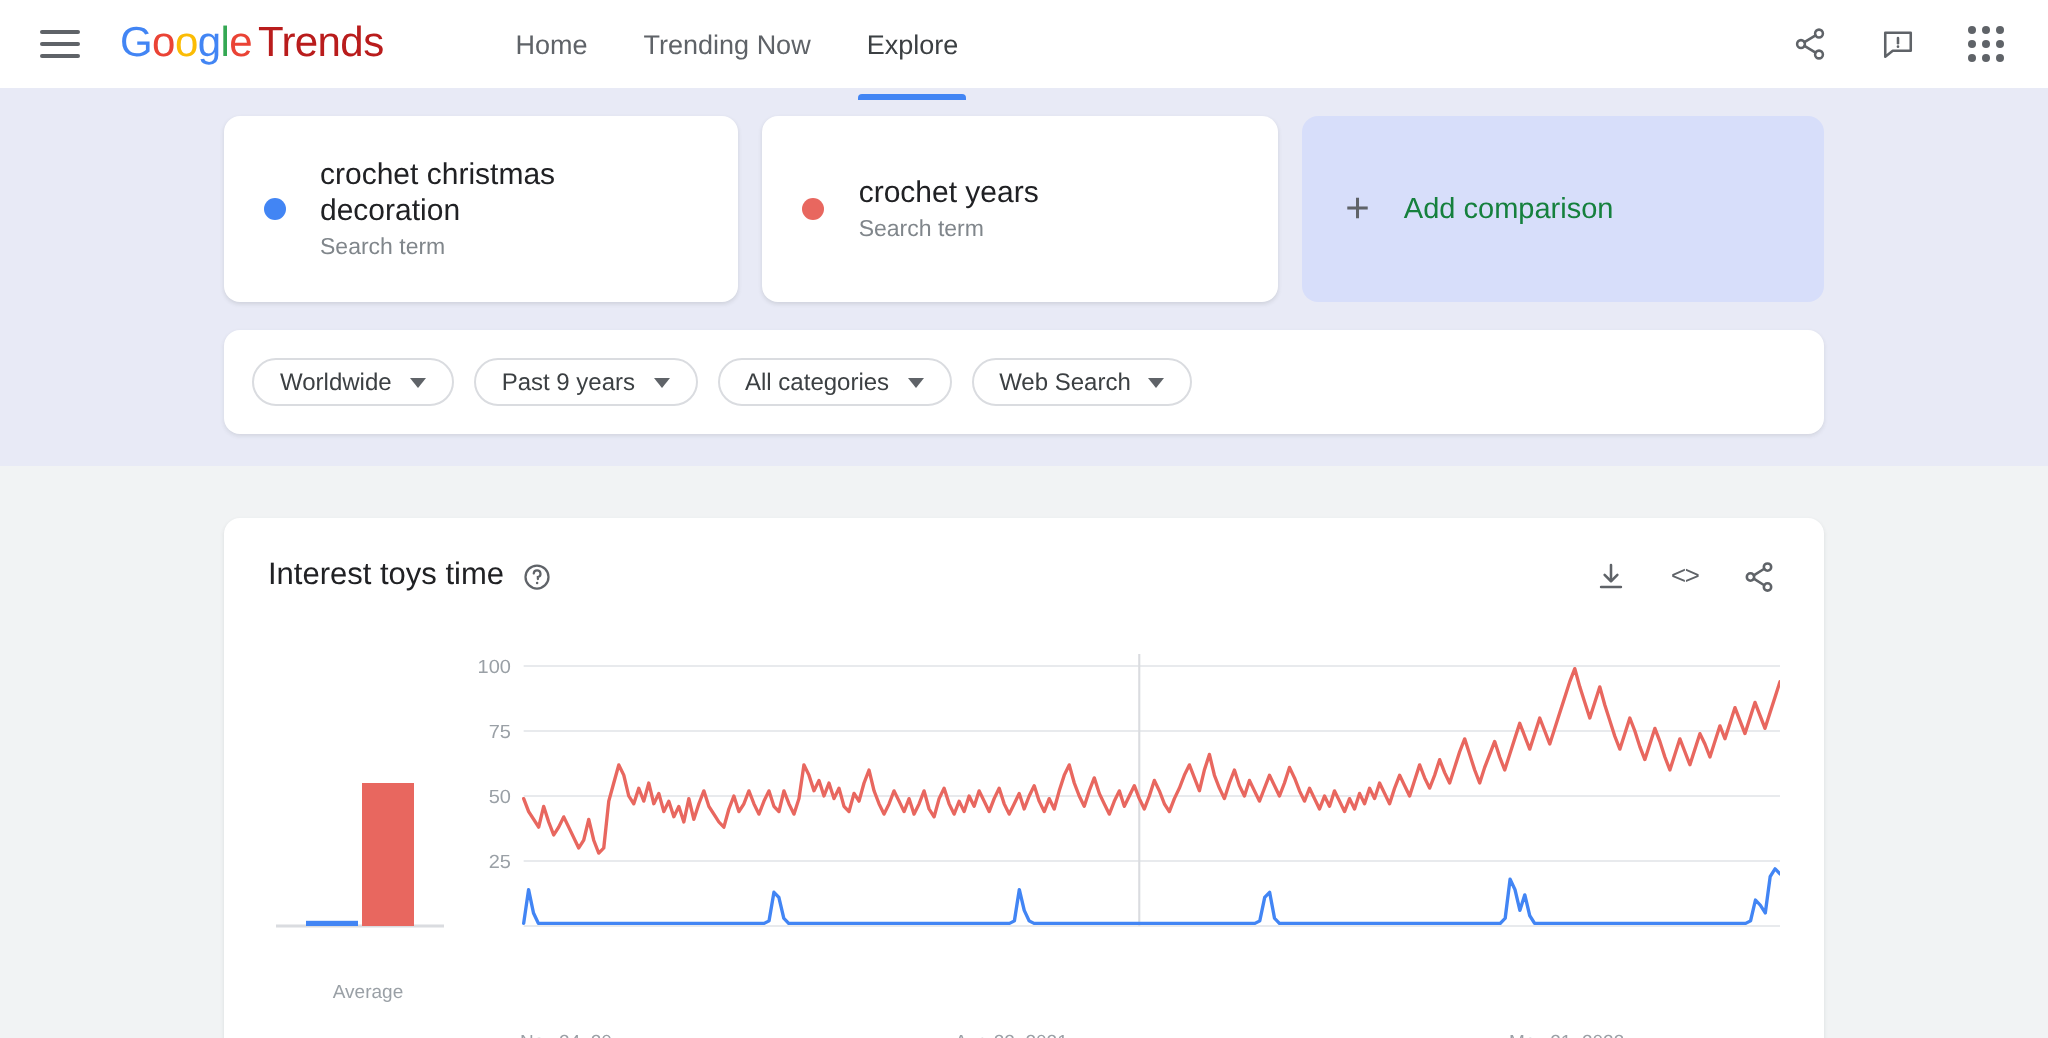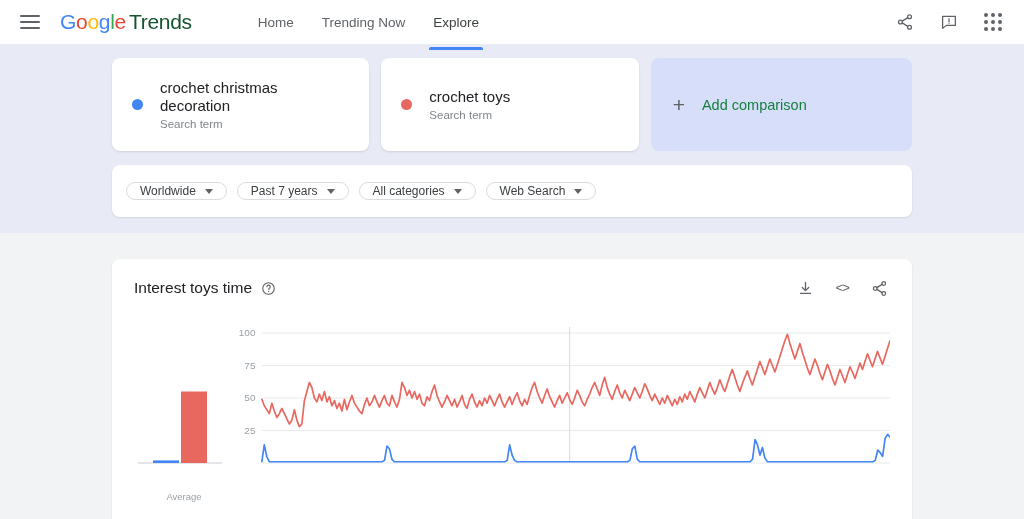--- a/index.html
+++ b/index.html
@@ -24,21 +24,21 @@
   .hamburger {
     width: 20px; height: 14px;
     display: flex; flex-direction: column; justify-content: space-between;
     margin-right: 20px; cursor: pointer;
   }
   .hamburger i { display:block; height: 2px; background: #5f6368; border-radius: 1px; }
 
   .logo { display: flex; align-items: baseline; font-size: 21px; letter-spacing: -0.3px; }
   .logo .g1 { color:#4285F4; } .logo .o1 { color:#EA4335; } .logo .o2 { color:#FBBC05; }
   .logo .g2 { color:#4285F4; } .logo .l1 { color:#34A853; } .logo .e1 { color:#EA4335; }
-  .logo .trends { color:#14532d; margin-left: 3px; font-size: 21px; }
+  .logo .trends { color:#b91c1c; margin-left: 3px; font-size: 21px; }
 
   .navlinks { display: flex; align-items: center; margin-left: 52px; height: 44px; }
   .navlink {
     font-size: 13.5px; color: #5f6368; padding: 0 14px;
     height: 55px; display: flex; align-items: center; cursor: pointer;
     position: relative;
   }
   .navlink.active { color: #3c4043; }
   .navlink.active::after {
     content: ""; position: absolute; left: 10px; right: 10px; bottom: 0;
@@ -73,21 +73,21 @@
   }
   .plus { font-size: 21px; color: #5f6368; margin-right: 17px; line-height: 1; font-weight: 300; }
   .add-label { font-size: 14.5px; color: #15803d; }
 
   .filters-card {
     margin-top: 14px; background: #fff; border-radius: 8px;
     height: 52px; display: flex; align-items: center; padding: 0 14px; gap: 10px;
     box-shadow: 0 1px 2px rgba(60,64,67,.12);
   }
   .chip {
-    border: 1px solid #dadce0; border-radius: 16px; height: 18px;
+    border: 1px solid #dadce0; border-radius: 16px; height: 24px;
     display: flex; align-items: center; padding: 0 13px; gap: 9px;
     font-size: 12px; color: #3c4043; cursor: pointer; background:#fff;
     white-space: nowrap;
   }
   .caret { width: 0; height: 0; border-left: 4px solid transparent; border-right: 4px solid transparent; border-top: 5px solid #5f6368; }
 
   
   .lower { padding-top: 26px; }
   .chart-card {
     background: #fff; border-radius: 8px; box-shadow: 0 1px 2px rgba(60,64,67,.12);
@@ -174,38 +174,38 @@
         <div class="dot" style="background:#4285F4"></div>
         <div class="term-texts">
           <div class="term-title">crochet christmas decoration</div>
           <div class="term-sub">Search term</div>
         </div>
       </div>
 
       <div class="term-card">
         <div class="dot" style="background:#E8675F"></div>
         <div class="term-texts">
-          <div class="term-title">crochet toys</div>
+          <div class="term-title">crochet years</div>
           <div class="term-sub">Search term</div>
         </div>
       </div>
 
       <div class="add-card">
         <div class="plus">+</div>
         <div class="add-label">Add comparison</div>
       </div>
     </div>
 
     <div class="filters-card">
       <div class="chip">
         <span>Worldwide</span>
         <span class="caret"></span>
       </div>
       <div class="chip">
-        <span>Past 7 years</span>
+        <span>Past 9 years</span>
         <span class="caret"></span>
       </div>
       <div class="chip">
         <span>All categories</span>
         <span class="caret"></span>
       </div>
       <div class="chip">
         <span>Web Search</span>
         <span class="caret"></span>
       </div>

